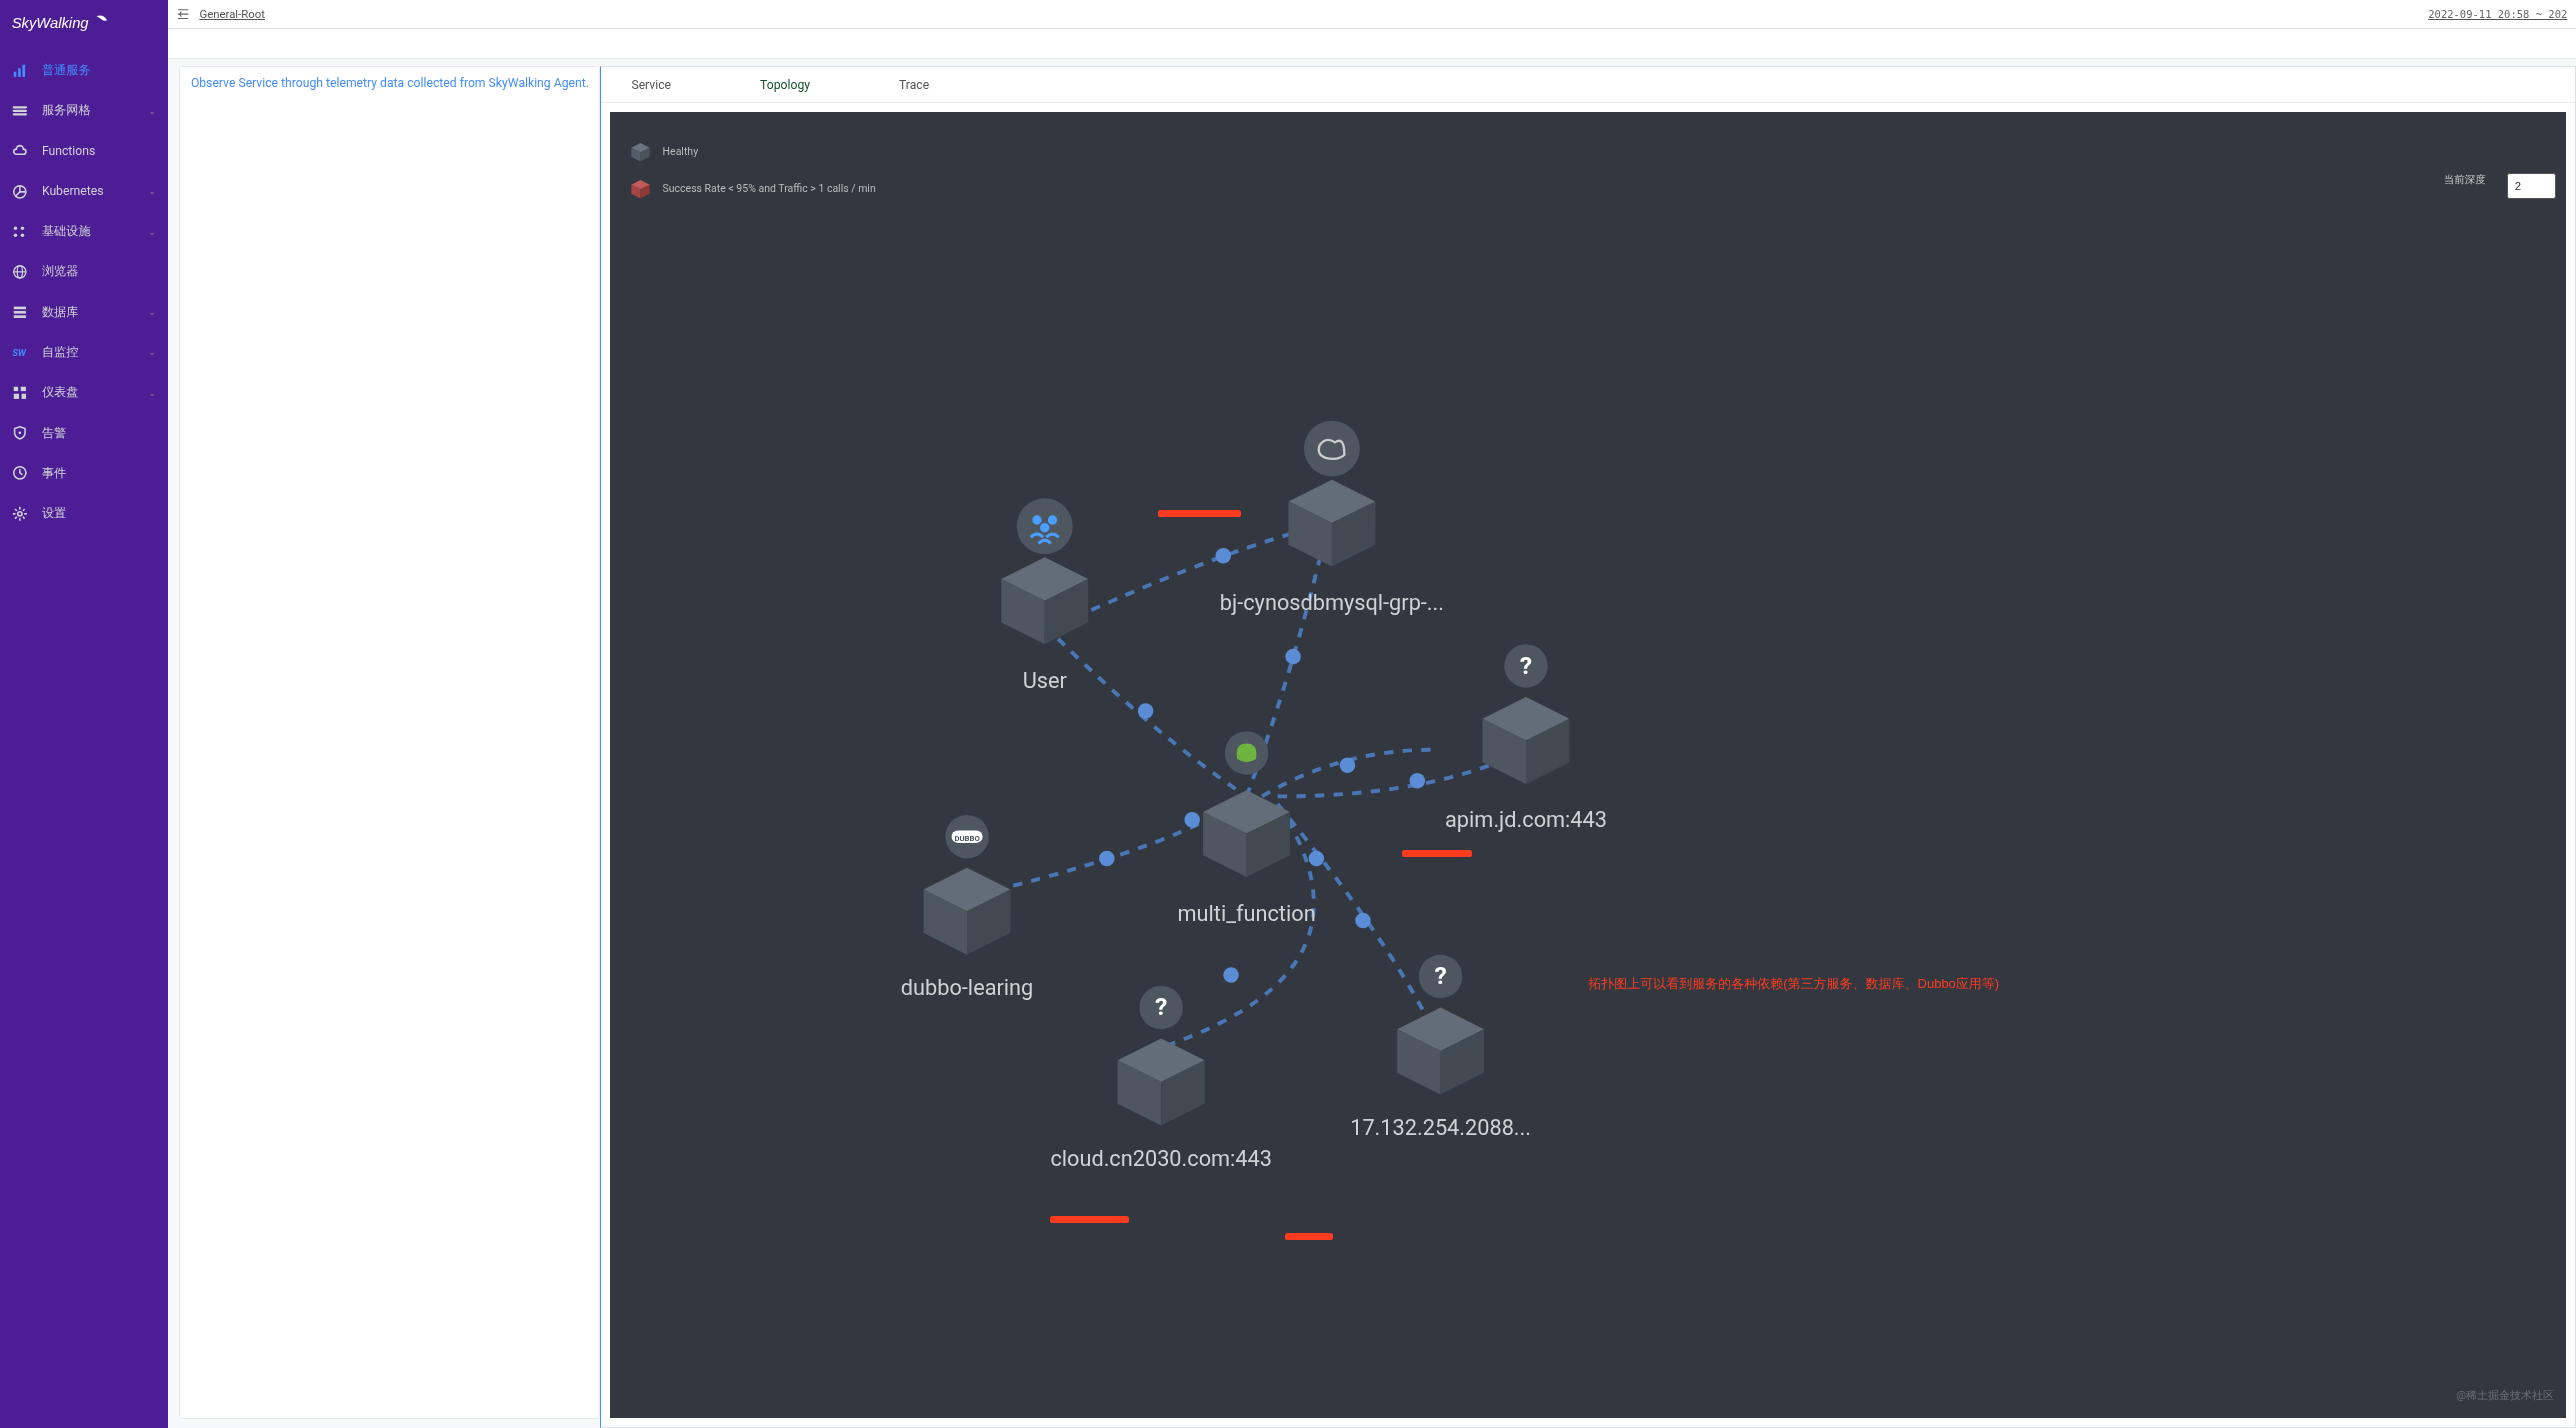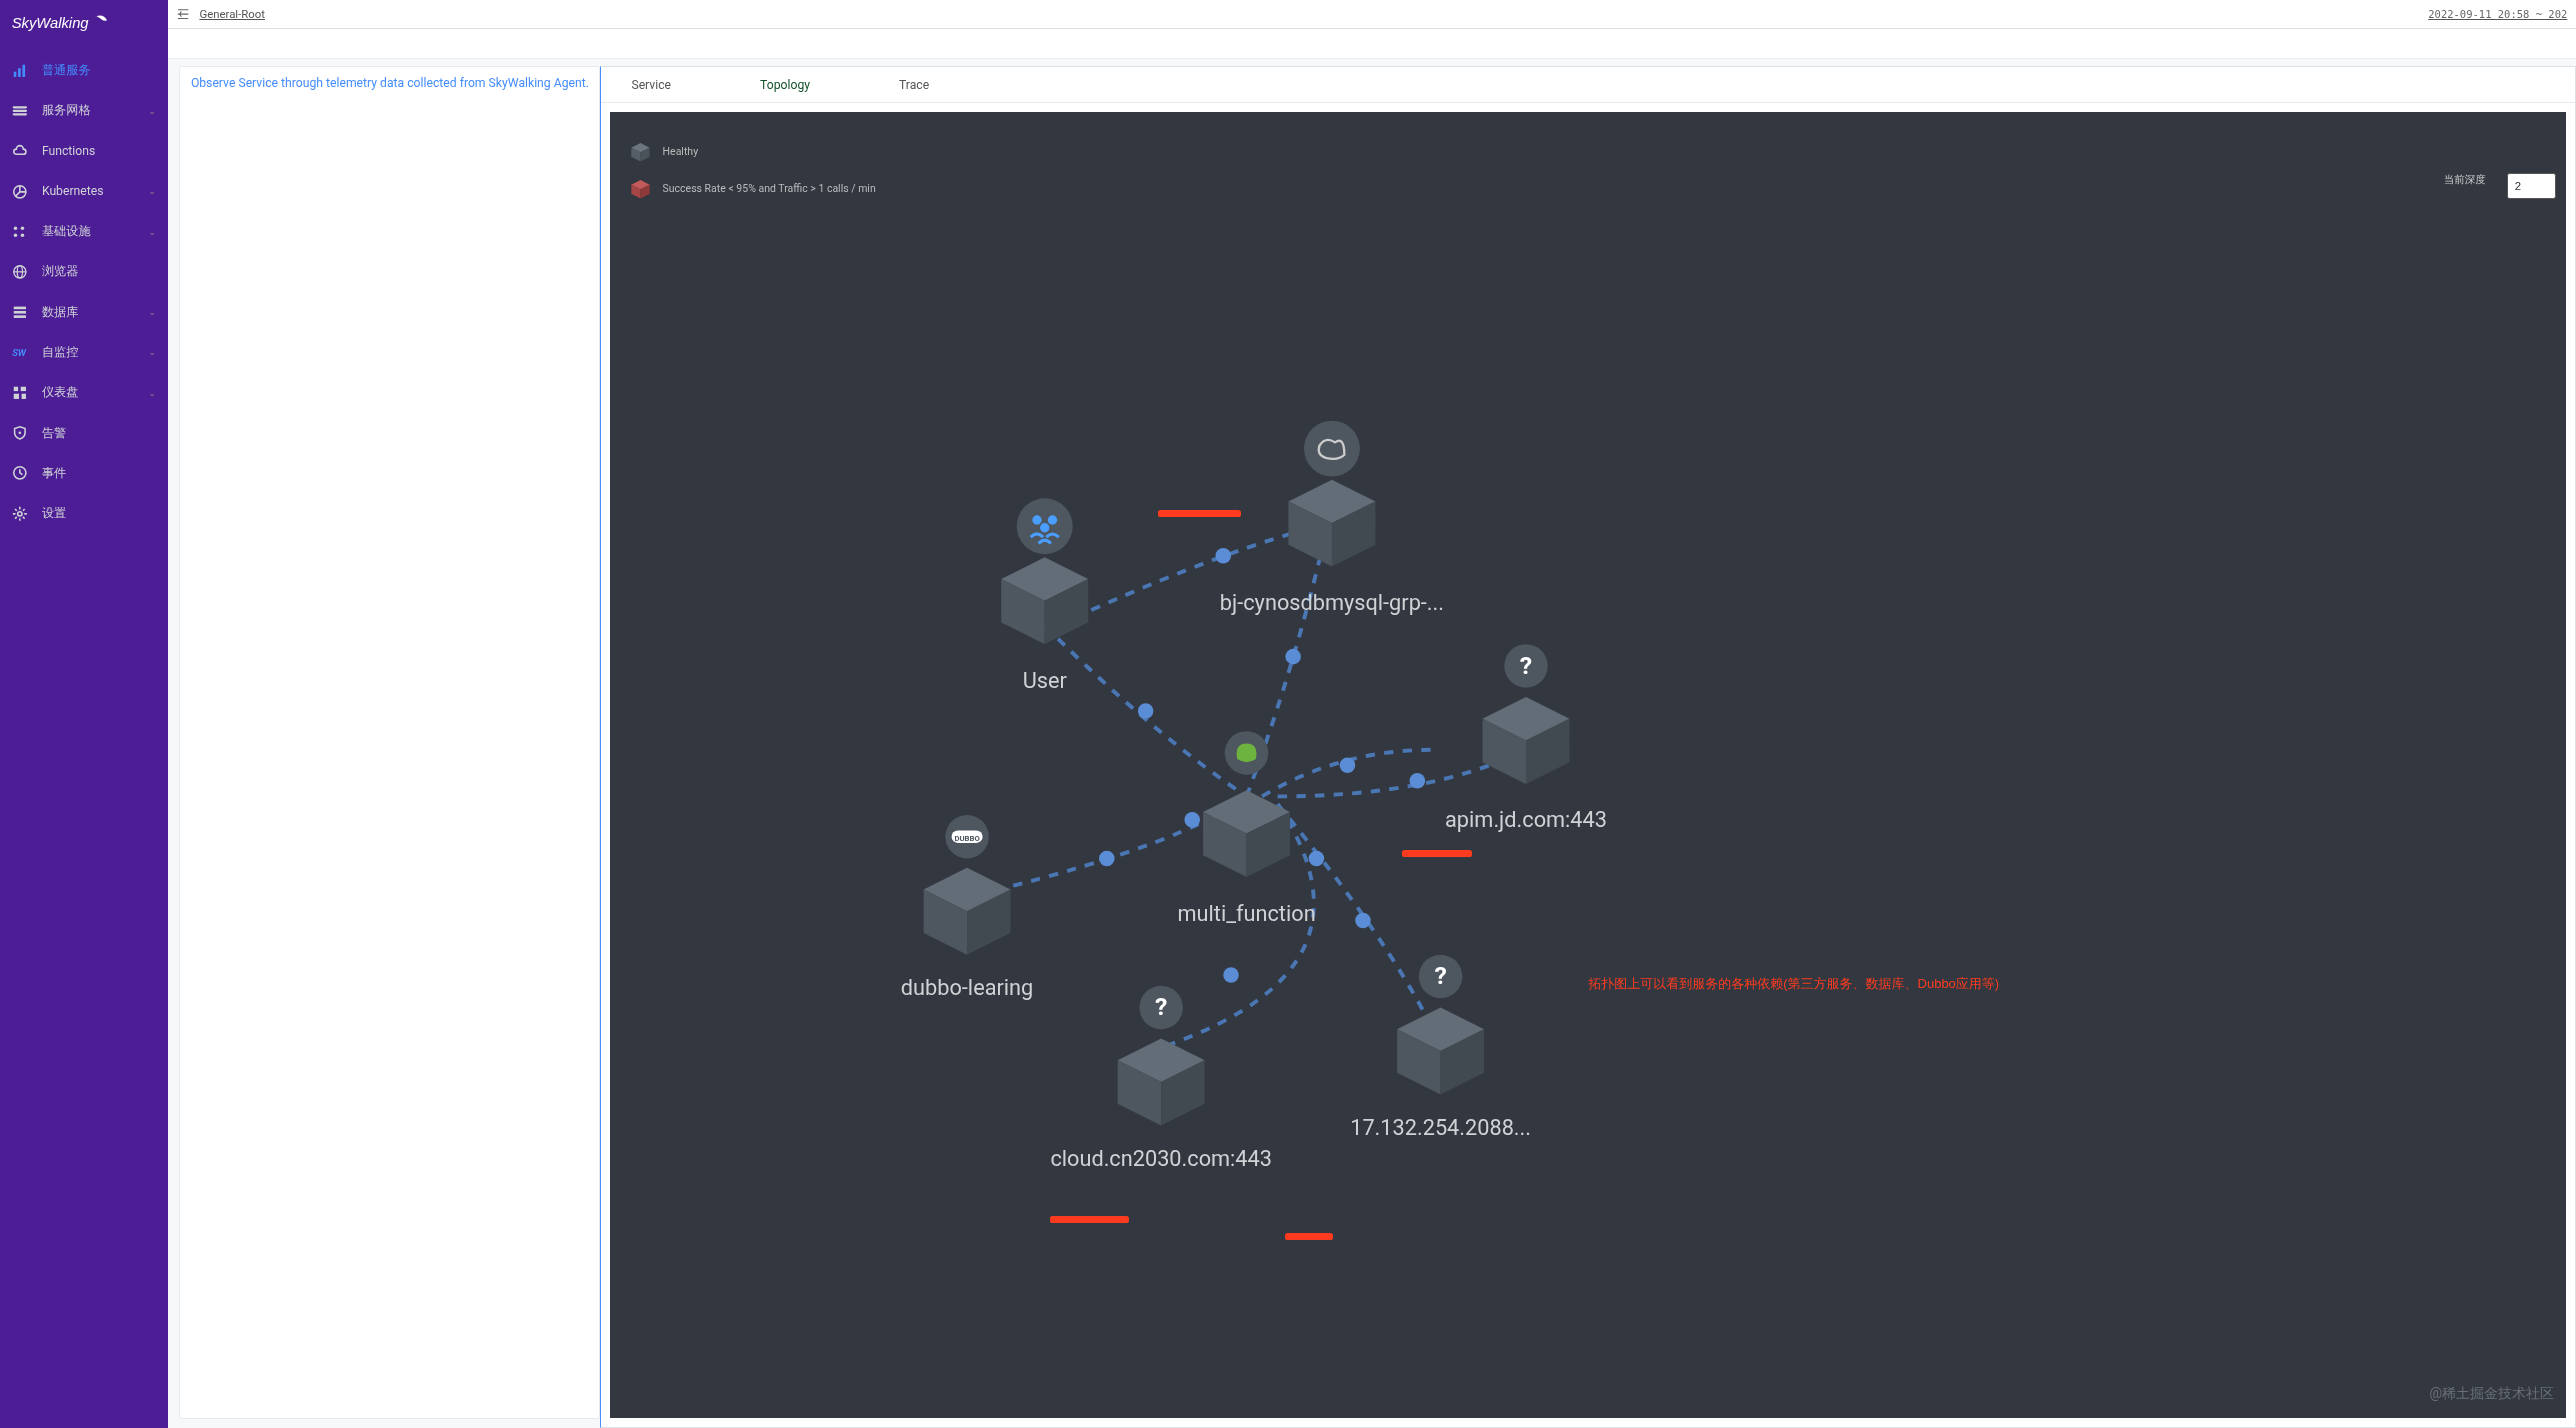--- a/index.html
+++ b/index.html
@@ -34,21 +34,21 @@
     
     .topology { flex: 1; background: #333840; position: relative; margin: 8.7px; overflow: hidden; }
     
     .legend { position: absolute; top: 28px; left: 19px; font-size: 10.5px; color: #bbb; }
     .legend-row { display: flex; align-items: center; margin-bottom: 14px; }
     .legend-cube { width: 23px; height: 23px; margin-right: 10.5px; }
     
     .depth-control { position: absolute; top: 61px; right: 10.5px; display: flex; align-items: flex-start; gap: 21px; font-size: 10.5px; color: #ccc; }
     .depth-input { width: 49px; height: 26px; background: #fff; border: 0.9px solid #555; border-radius: 2.6px; padding: 0 7px; font-size: 11.4px; color: #333; }
     
-    .watermark { position: absolute; bottom: 15.7px; right: 12.2px; font-size: 14px; color: #6a6f76; }
+    .watermark { position: absolute; bottom: 15.7px; right: 12.2px; font-size: 11px; color: #6a6f76; }
     
     .annotation { position: absolute; color: #ff3b1f; font-size: 13px; line-height: 1.6; font-family: "PingFang SC", "Microsoft YaHei", sans-serif; }
     .redaction { position: absolute; background: #ff3b1f; height: 7px; border-radius: 2.6px; }
     
     
     .topo-svg { position: absolute; top: 0; left: 0; width: 100%; height: 100%; }
     .node-label { fill: #d0d3d6; font-size: 14px; text-anchor: middle; }
     .cube-body { fill: #4e5760; }
     .cube-top { fill: #636d78; }
     .cube-side { fill: #414951; }

